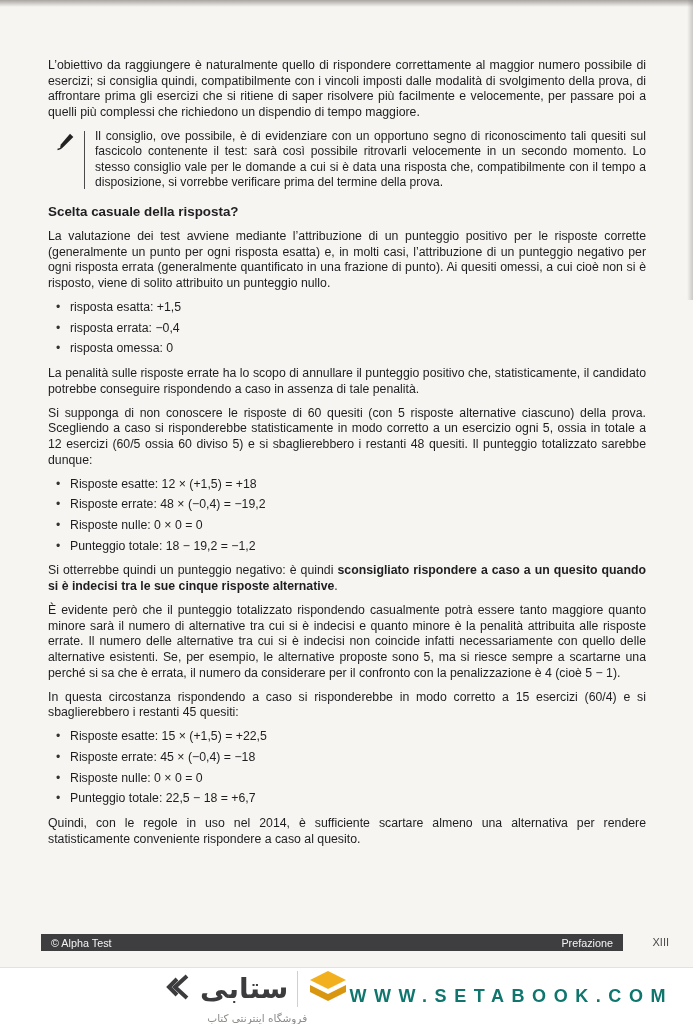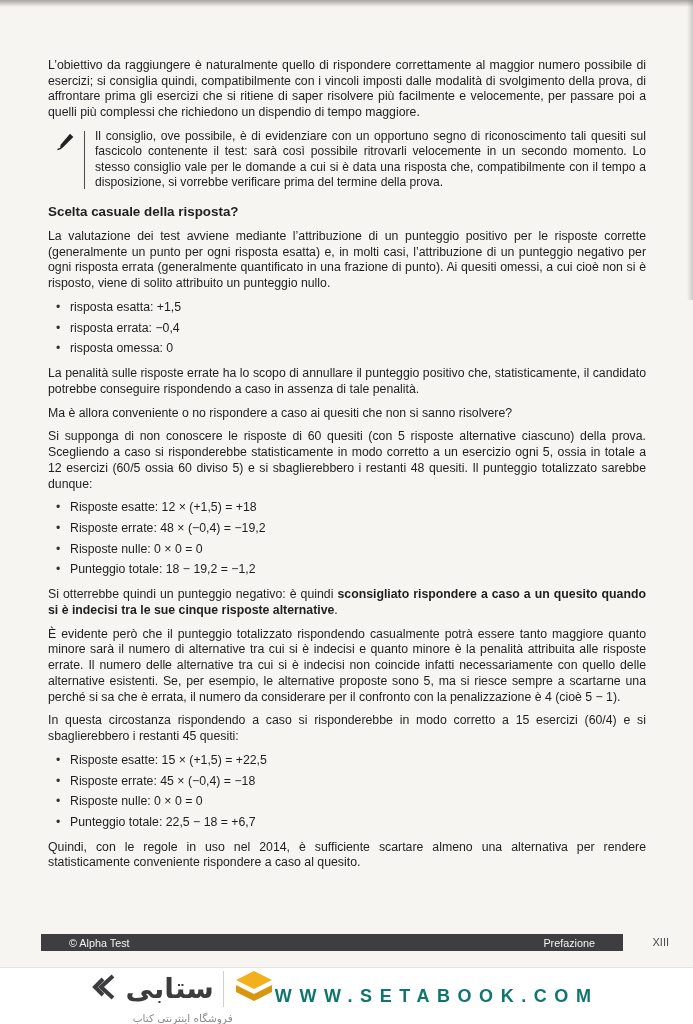--- a/index.html
+++ b/index.html
@@ -28,29 +28,29 @@
   .bullet-text{flex:1;}
   .tipbox{display:flex;align-items:stretch;margin:2px 0 11px 2px;}
   .tip-icon{flex:0 0 30px;display:flex;align-items:flex-start;justify-content:center;padding-top:3px;}
   .tip-divider{flex:0 0 1px;background:#4a4a4a;margin:2px 10px 2px 4px;}
   .tip-text{flex:1;font-size:12.1px;}
 
   .footer-bar{
     position:absolute;left:41px;right:70px;top:934px;height:17px;
     background:#3e3e40;color:#f4f4f4;
     display:flex;align-items:center;justify-content:space-between;
-    padding:0 28px;font-size:10.8px;
+    padding:0 10px;font-size:10.8px;
   }
   .page-number{
     position:absolute;right:24px;top:936px;font-size:11px;color:#4c4c4c;
   }
 
   .banner{
     position:absolute;left:0;right:0;bottom:0;height:56px;background:#ffffff;
-    display:flex;align-items:center;justify-content:center;
+    display:flex;align-items:center;justify-content:flex-end;
     box-shadow:0 -1px 0 #e4e2de;
   }
   .logo{margin-left:16px;display:flex;flex-direction:column;align-items:center;}
   .logo-row{display:flex;align-items:center;gap:9px;}
   .logo-word{
     font-family:"DejaVu Sans",sans-serif;direction:rtl;
     font-size:28px;font-weight:bold;color:#3c3c3e;line-height:1;
   }
   .logo-div{width:1px;height:36px;background:#d2d0cc;}
   .logo-tag{
@@ -97,21 +97,20 @@
       <div class="bullet-row">
         <span class="bullet-marker">•</span>
         <span class="bullet-text">risposta errata: −0,4</span>
       </div>
       <div class="bullet-row">
         <span class="bullet-marker">•</span>
         <span class="bullet-text">risposta omessa: 0</span>
       </div>
     </div>
     <div class="para"><span>La penalità sulle risposte errate ha lo scopo di annullare il punteggio positivo che, statisticamente, il candidato potrebbe conseguire rispondendo a caso in assenza di tale penalità.</span></div>
-    <div class="para"><span>Ma è allora conveniente o no rispondere a caso ai quesiti che non si sanno risolvere?</span></div>
     <div class="para"><span>Si supponga di non conoscere le risposte di 60 quesiti (con 5 risposte alternative ciascuno) della prova. Scegliendo a caso si risponderebbe statisticamente in modo corretto a un esercizio ogni 5, ossia in totale a 12 esercizi (60/5 ossia 60 diviso 5) e si sbaglierebbero i restanti 48 quesiti. Il punteggio totalizzato sarebbe dunque:</span></div>
     <div class="bullets">
       <div class="bullet-row">
         <span class="bullet-marker">•</span>
         <span class="bullet-text">Risposte esatte: 12 × (+1,5) = +18</span>
       </div>
       <div class="bullet-row">
         <span class="bullet-marker">•</span>
         <span class="bullet-text">Risposte errate: 48 × (−0,4) = −19,2</span>
       </div>

